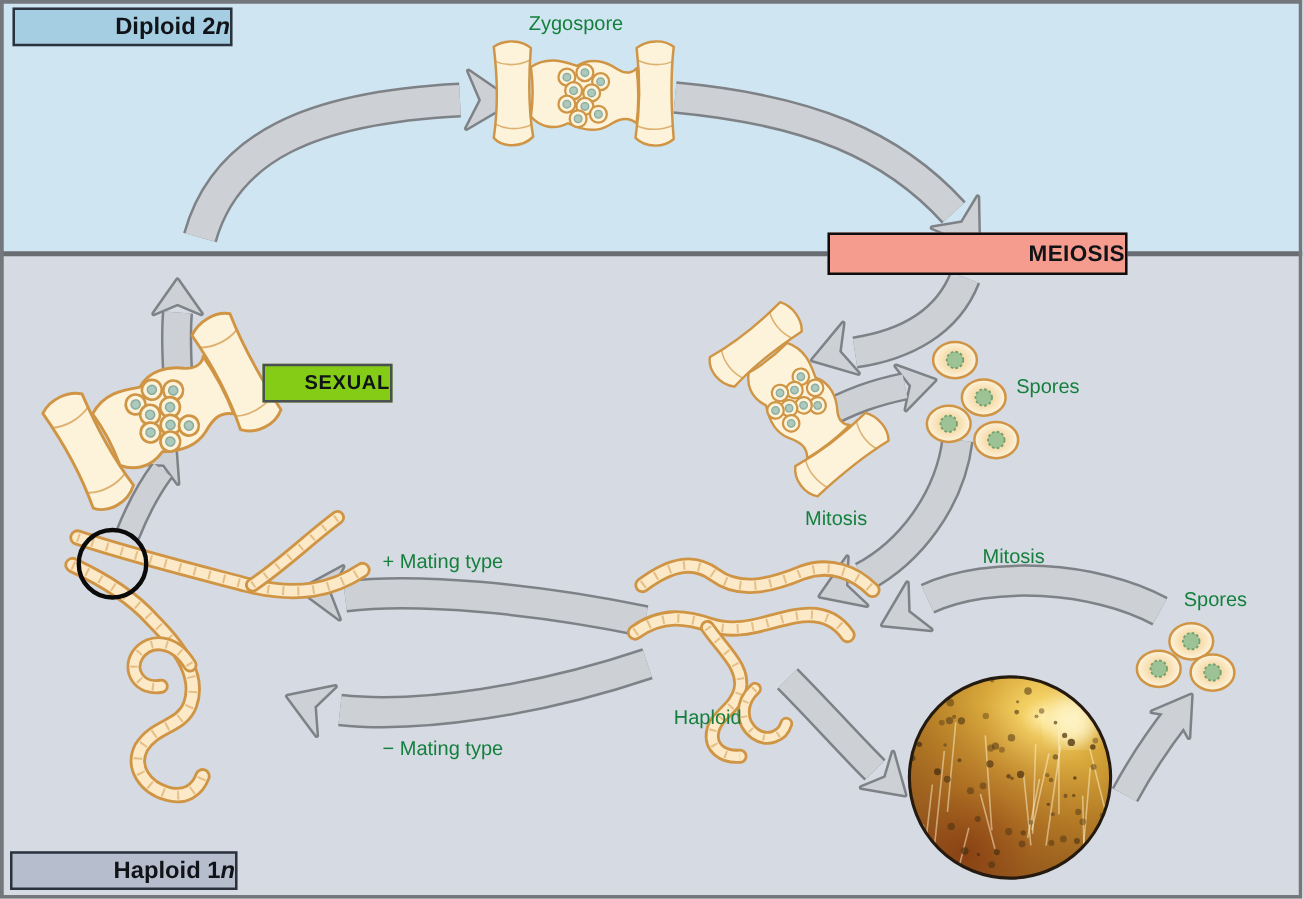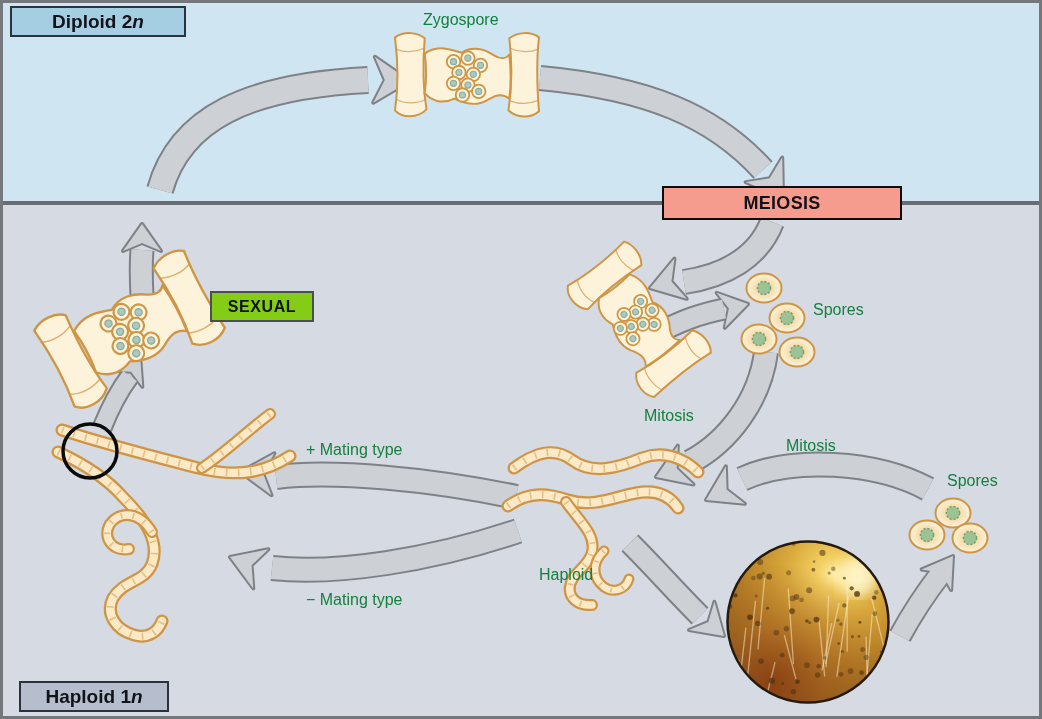--- a/index.html
+++ b/index.html
@@ -1,24 +1,24 @@
 <!DOCTYPE html>
 <html style="--diploid-region: #cfe5f1; --haploid-region: #d5dae3; --diploid-box: #a6cee2; --haploid-box: #b6becd; --process-box: #f59c8e; --arrow-fill: #cdd0d4; --arrow-stroke: #7e8287; --divider: #696d71; --frame: #74787c; --hypha-outline: #cf9544; --hypha-fill: #fbe9c8; --zygo-fill: #fdf3da; --spore-center: #9dc295;"><head>
 <meta charset="utf-8">
 <style>
   html,body{margin:0;padding:0;background:#ffffff}
   .stage{position:relative;width:1042px;height:719px;overflow:hidden;
          font-family:"Liberation Sans",sans-serif;}
   .stage svg{position:absolute;left:0;top:0}
   .lbl{position:absolute;color:#15803d;font-size:16px;white-space:nowrap;line-height:1.1}
-  .bx{position:absolute;display:flex;align-items:center;justify-content:center;
+  .bx{position:absolute;display:flex;align-items:center;justify-content:flex-end;
       font-weight:bold;box-sizing:border-box;color:#101318;white-space:nowrap}
   #box-diploid{left:10px;top:6px;width:176px;height:31px;background:var(--diploid-box);
       border:2px solid #2b323e;font-size:19px}
-  #box-haploid{left:19px;top:681px;width:150px;height:31px;background:var(--haploid-box);
+  #box-haploid{left:8px;top:681px;width:182px;height:31px;background:var(--haploid-box);
       border:2px solid #2b323e;font-size:19px}
   #box-fusion{left:38px;top:186px;width:242px;height:34px;background:var(--process-box);
       border:2px solid #0d0d0d;font-size:18px;letter-spacing:.3px}
   #box-meiosis{left:662px;top:186px;width:240px;height:34px;background:var(--process-box);
       border:2px solid #0d0d0d;font-size:18px;letter-spacing:.3px}
   #box-sexual{left:210px;top:291px;width:104px;height:31px;background:#84cc16;
       border:2px solid #4b4f54;font-size:16px;letter-spacing:.6px}
   #box-asexual{left:755px;top:504px;width:106px;height:30px;background:#fdfdfd;
       border:2px solid #4b4f54;font-size:16px;letter-spacing:.6px}
   .bx i{font-style:italic}

